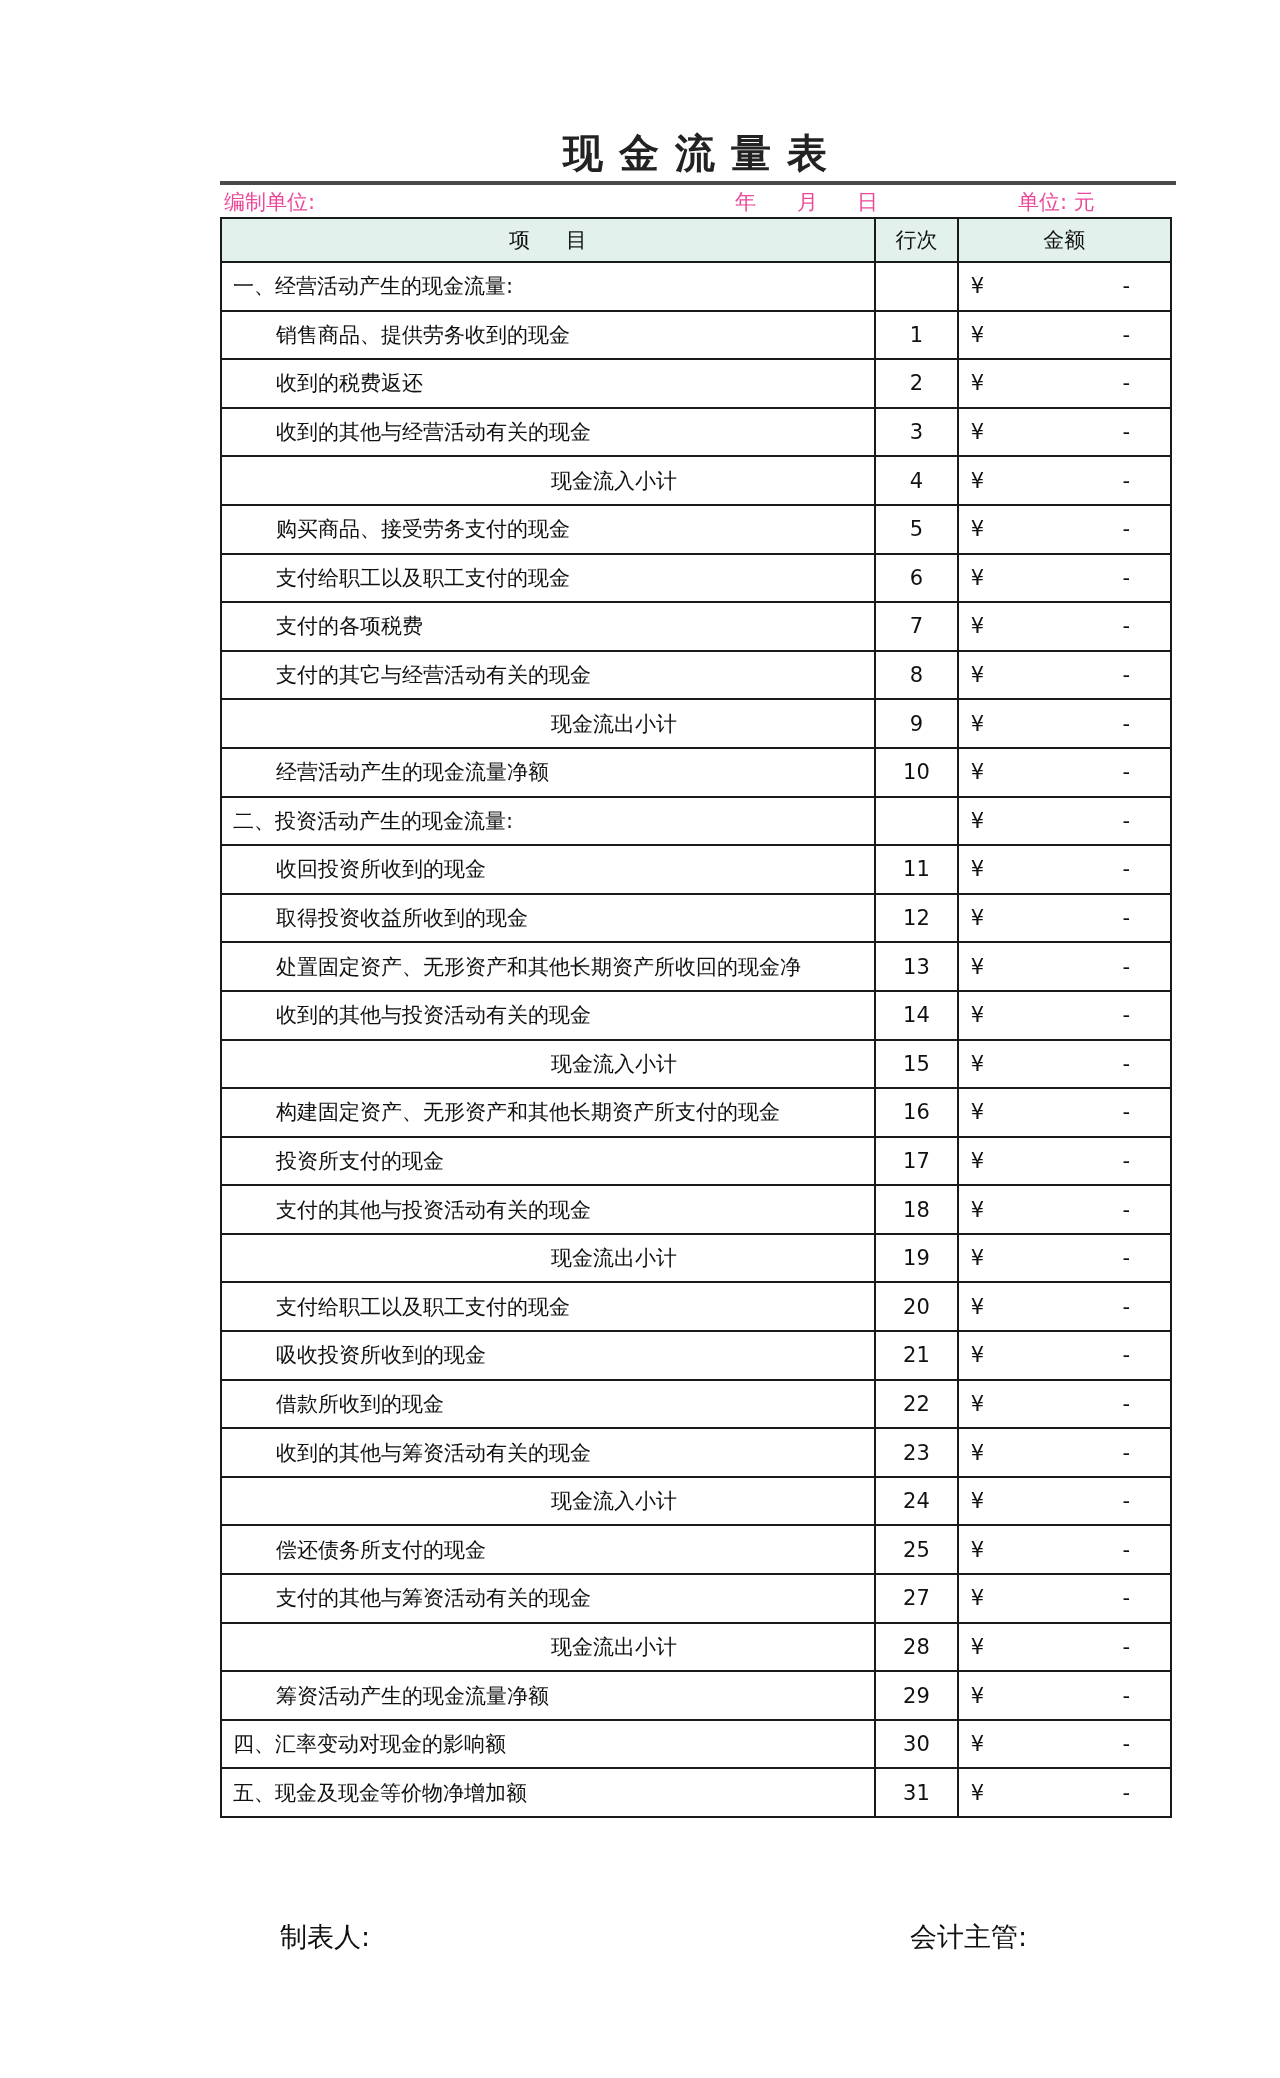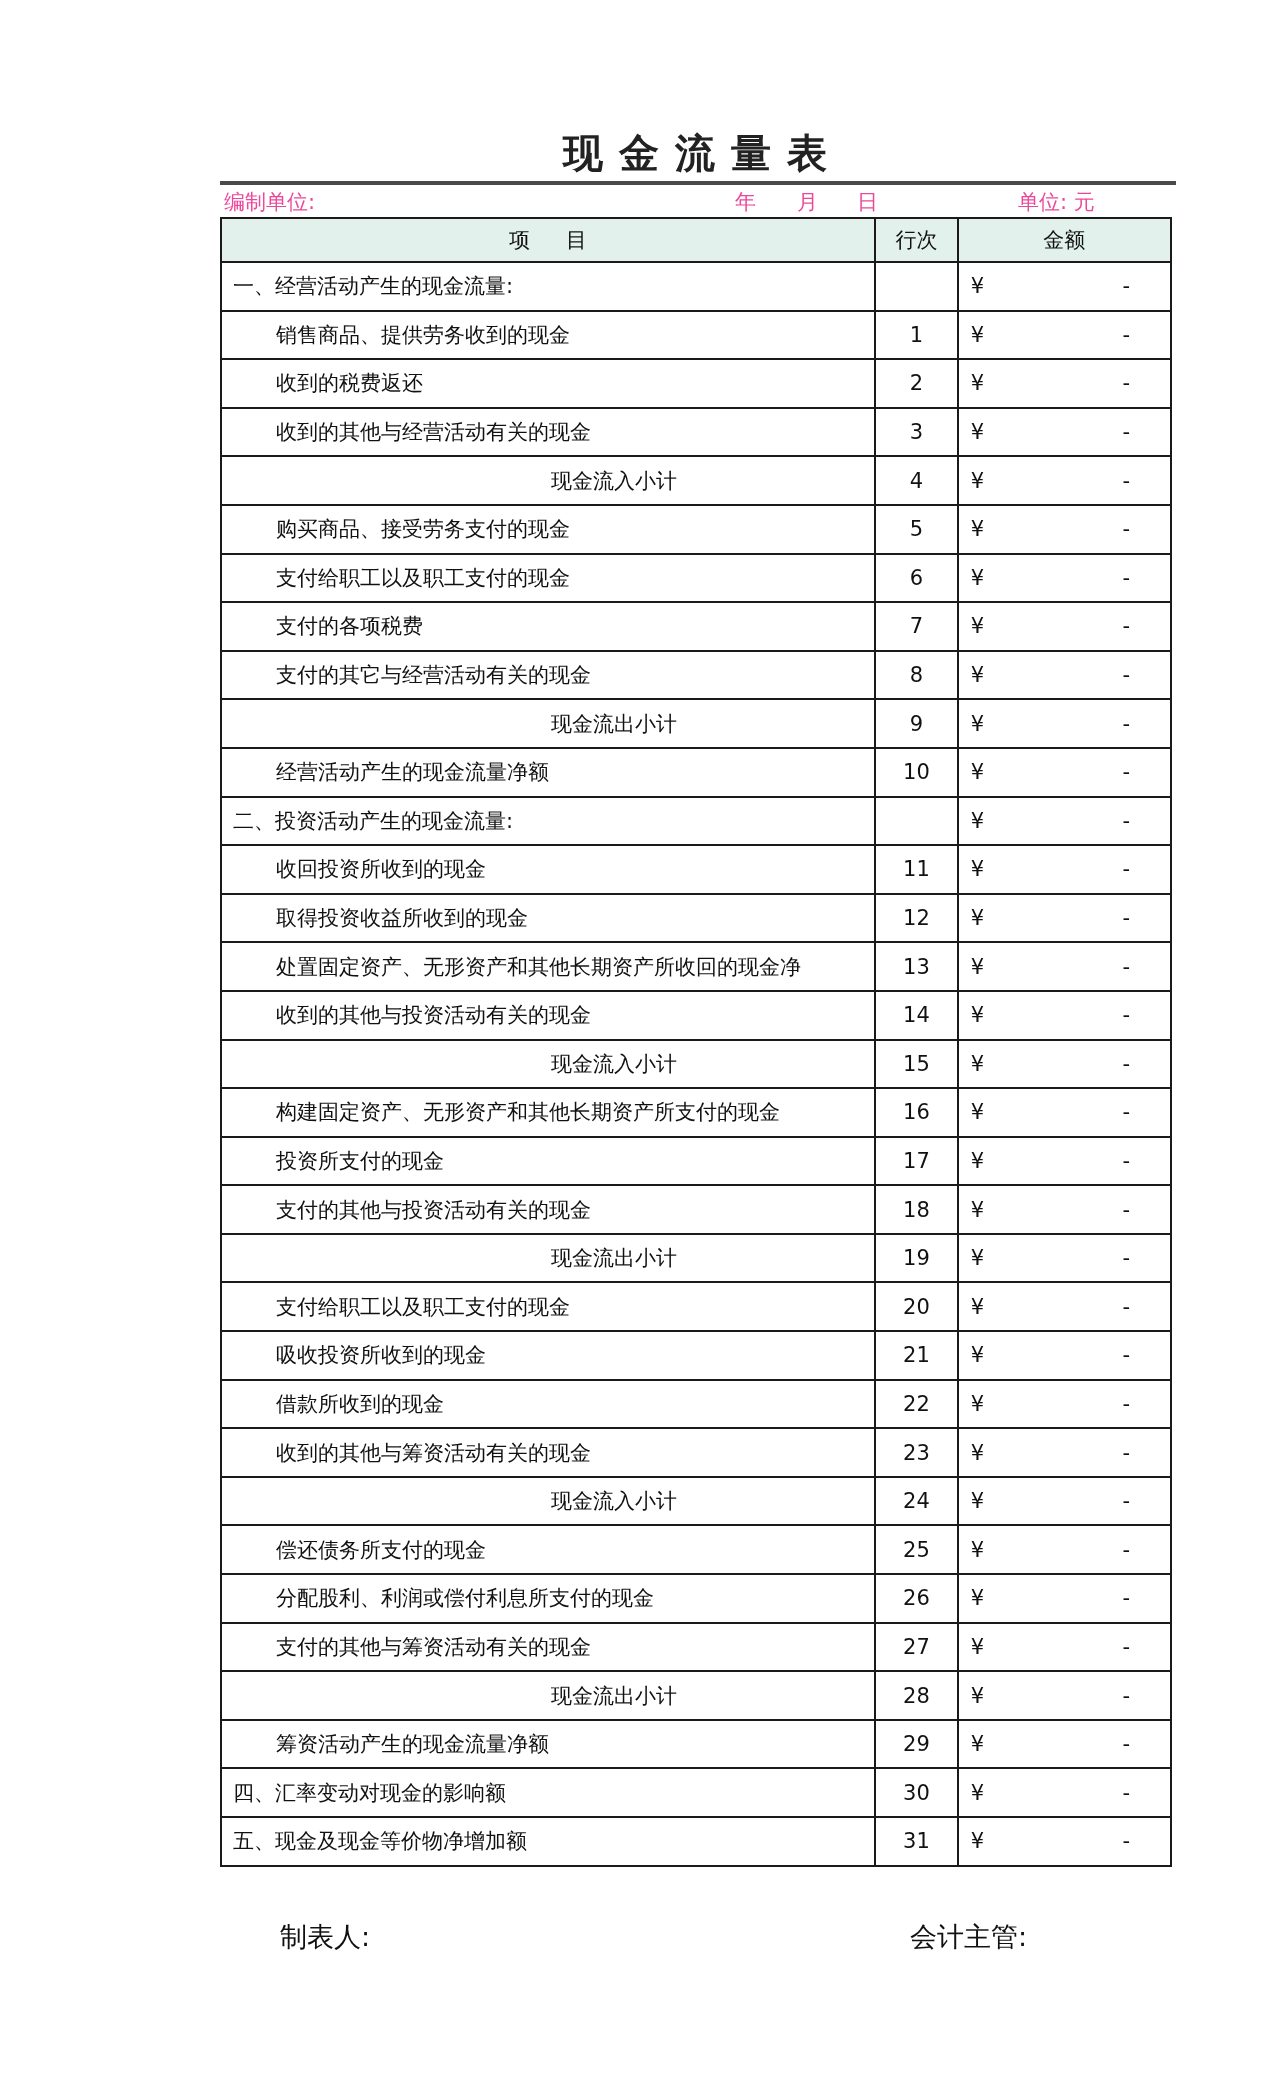--- a/index.html
+++ b/index.html
@@ -350,30 +350,20 @@
           <span>偿还债务所支付的现金</span>
         </td>
         <td class="line">25</td>
         <td class="amt">
           <span class="yen">¥</span>
           <span class="dash">-</span>
         </td>
       </tr>
       <tr>
         <td class="item lvl1">
-          <span>分配股利、利润或偿付利息所支付的现金</span>
-        </td>
-        <td class="line">26</td>
-        <td class="amt">
-          <span class="yen">¥</span>
-          <span class="dash">-</span>
-        </td>
-      </tr>
-      <tr>
-        <td class="item lvl1">
           <span>支付的其他与筹资活动有关的现金</span>
         </td>
         <td class="line">27</td>
         <td class="amt">
           <span class="yen">¥</span>
           <span class="dash">-</span>
         </td>
       </tr>
       <tr>
         <td class="item lvl2">

